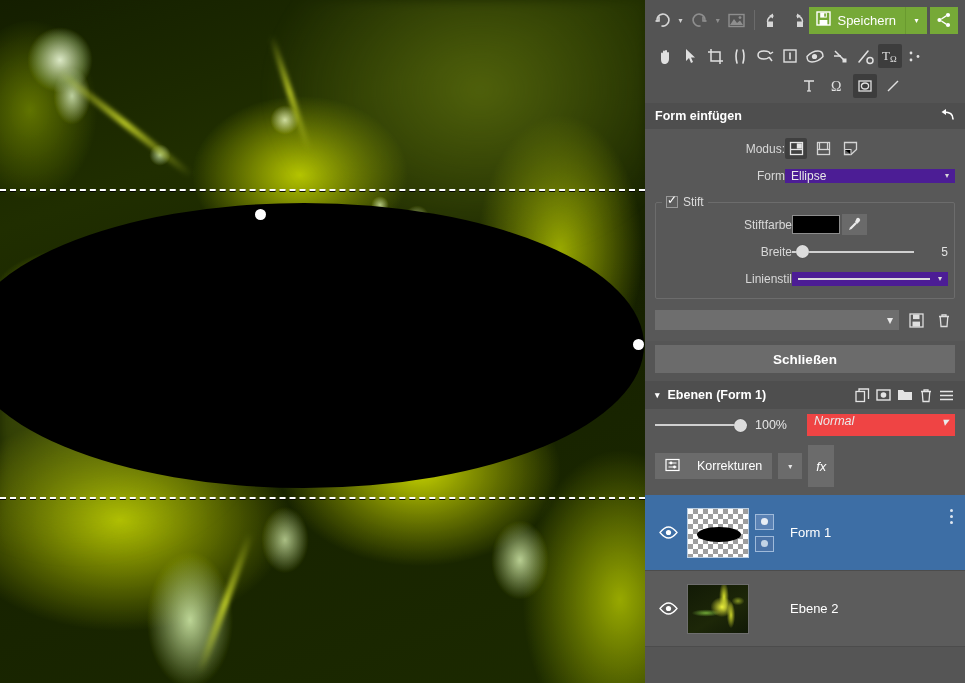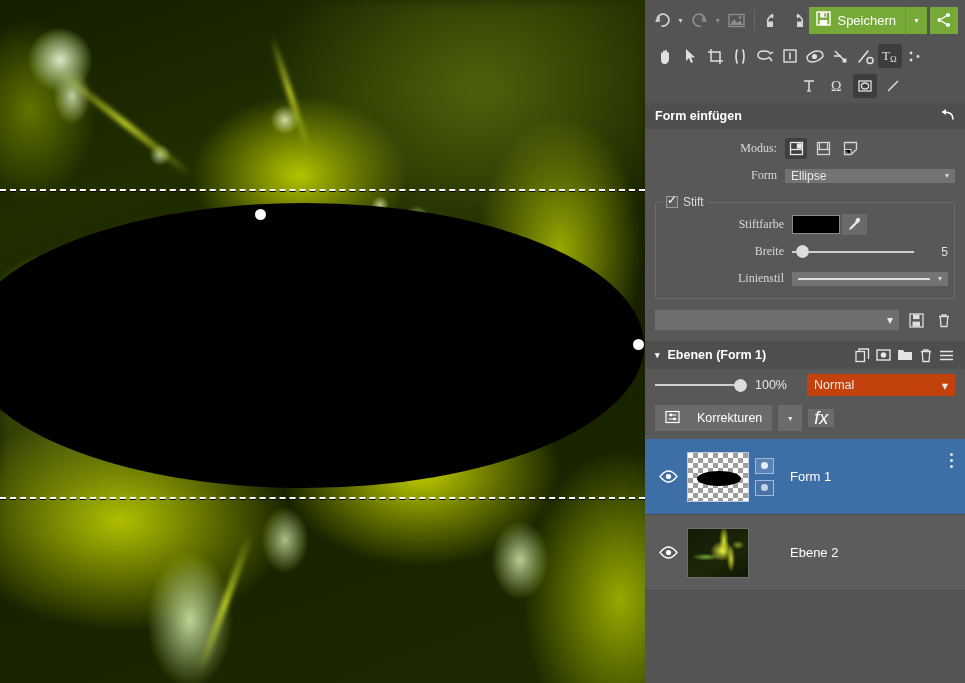--- a/index.html
+++ b/index.html
@@ -127,30 +127,30 @@
     background: #4e4e4e; height: 26px;
     display: flex; align-items: center; justify-content: space-between;
     padding: 0 10px 0 10px;
     color: #ffffff; font-size: 12.5px; font-weight: bold;
   }
   .panel-body { background: #585858; padding: 6px 10px 4px 10px; }
 
   .row { display: flex; align-items: center; height: 27px; }
   .lbl {
     color: #d8d8d8; font-size: 12px; text-align: right;
-    width: 130px; padding-right: 8px; flex: none; font-family: Liberation Serif, serif;
+    width: 130px; flex: none;
   }
   .mode-ico {
     width: 22px; height: 21px; margin-right: 5px; border-radius: 2px;
     display: flex; align-items: center; justify-content: center; cursor: pointer;
   }
   .mode-ico.sel { background: #3f3f3f; }
 
   .select {
-    flex: 1; height: 14px; background: #737373;
+    flex: 1; height: 14px; background: #4c1d95;
     display: flex; align-items: center; justify-content: space-between;
     padding: 0 6px; color: #e8e8e8; font-size: 12px; cursor: pointer;
   }
   .select .cv { font-size: 8px; color: #d8d8d8; }
 
   fieldset.group {
     border: 1px solid #6c6c6c; border-radius: 2px;
     margin: 6px 0 2px 0; padding: 2px 6px 6px 6px;
   }
   fieldset.group legend {
@@ -201,33 +201,33 @@
     color: #ffffff; font-size: 12.5px; font-weight: bold;
   }
   .layers-head .tri { font-size: 9px; margin-right: 8px; cursor: pointer; }
   .layers-head .spacer { flex: 1; }
   .lh-ico { width: 21px; height: 22px; display: flex; align-items: center; justify-content: center; color: #e4e4e4; cursor: pointer; }
 
   .opacity-row { background: #585858; height: 32px; display: flex; align-items: center; padding: 0 10px; gap: 8px; }
   .opacity-row .slider { flex: 1; max-width: 118px; }
   .opa-val { color: #e6e6e6; font-size: 12.5px; width: 44px; }
   .blend-sel {
-    width: 148px; height: 22px; background: #c2410c;
-    display: flex; align-items: center; justify-content: space-between;
-    padding: 0 7px; color: #eaeaea; font-size: 12.5px; cursor: pointer;
+    width: 148px; height: 22px; background: #ef4444;
+    display: flex; justify-content: space-between;
+    padding: 0 7px; color: #eaeaea; font-size: 12.5px; cursor: pointer; font-style: italic;
   }
 
   .btn-row { background: #585858; display: flex; align-items: center; gap: 6px; padding: 4px 10px 8px 10px; }
   .flatbtn {
     height: 26px; background: #6b6b6b; color: #ffffff; font-size: 12.5px;
     display: flex; align-items: center; gap: 17px; padding: 0 10px; cursor: pointer;
   }
   .flatbtn.split { padding: 0 8px 0 9px; }
   .mini-caret { width: 24px; height: 26px; background: #6b6b6b; display: flex; align-items: center; justify-content: center; color:#e9e9e9; font-size:8px; cursor: pointer; }
-  .fxbtn { width: 26px; height: 18px; background: #6b6b6b; color: #ffffff; font-style: italic; font-size: 18px; display:flex; align-items:center; justify-content:center; cursor:pointer; }
+  .fxbtn { width: 26px; height: 42px; background: #6b6b6b; color: #ffffff; font-style: italic; font-size: 13px; display:flex; align-items:center; justify-content:center; cursor:pointer; }
 
   .layer-item {
     height: 76px; display: flex; align-items: center; padding: 0 10px;
     border-bottom: 1px solid #4c4c4c; cursor: pointer; position: relative;
   }
   .layer-item.selected { background: #3d6ea5; }
   .layer-item.plain { background: #5c5c5c; }
   .eye { width: 26px; display: flex; align-items: center; justify-content: center; color: #ffffff; cursor: pointer; }
   .thumb-wrap { width: 62px; height: 50px; margin-left: 6px; position: relative; }
   .thumb {
@@ -537,20 +537,21 @@
         </div>
         <div class="ico-btn">
           <svg width="14" height="15" viewBox="0 0 14 15">
               <path d="M2 3.5 H12 M5 3.5 V1.8 H9 V3.5" fill="none" stroke="currentColor" stroke-width="1.3"></path>
               <path d="M3.2 3.5 L4 13.5 H10 L10.8 3.5" fill="none" stroke="currentColor" stroke-width="1.3"></path>
             </svg>
         </div>
       </div>
     </div>
 
+    <div class="close-btn">Schließen</div>
 
     <div class="layers-head">
       <span class="tri">▾</span>
       <span>Ebenen (Form 1)</span>
       <span class="spacer"></span>
       <span class="lh-ico">
         <svg width="15" height="15" viewBox="0 0 15 15">
             <rect x="1" y="3.5" width="8.5" height="10" fill="none" stroke="currentColor" stroke-width="1.3"></rect>
             <path d="M4 3.5 V1 H13.5 V11" fill="none" stroke="currentColor" stroke-width="1.3"></path>
           </svg>

